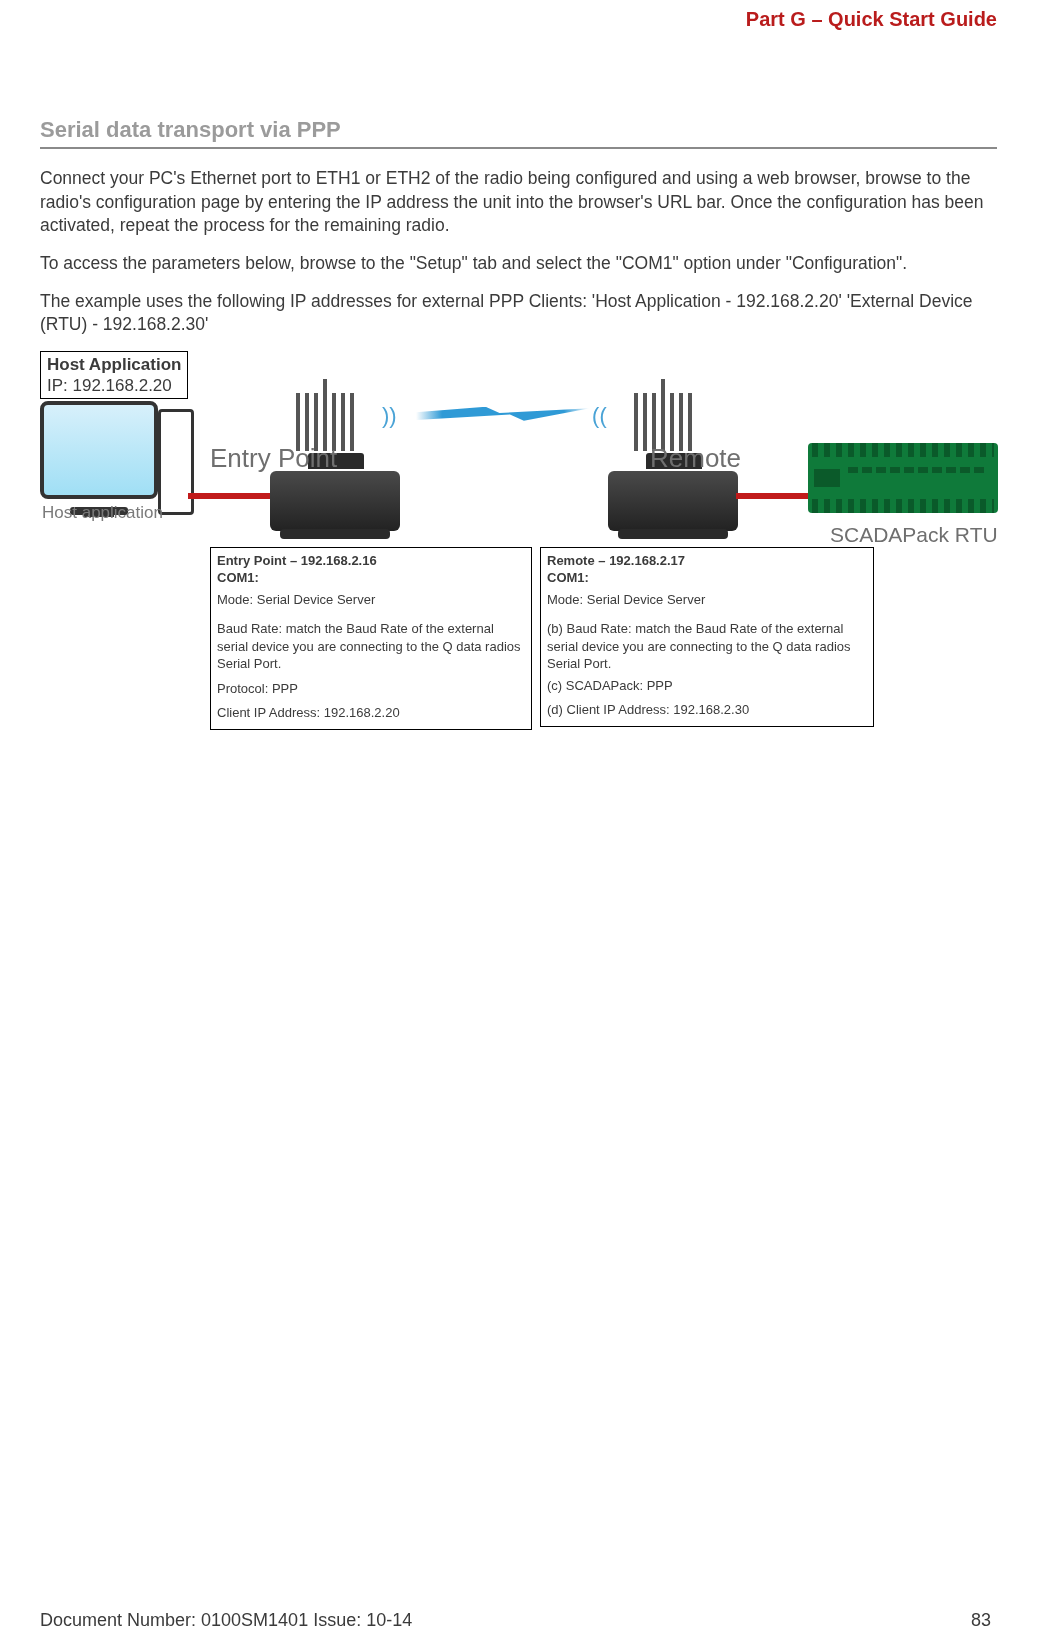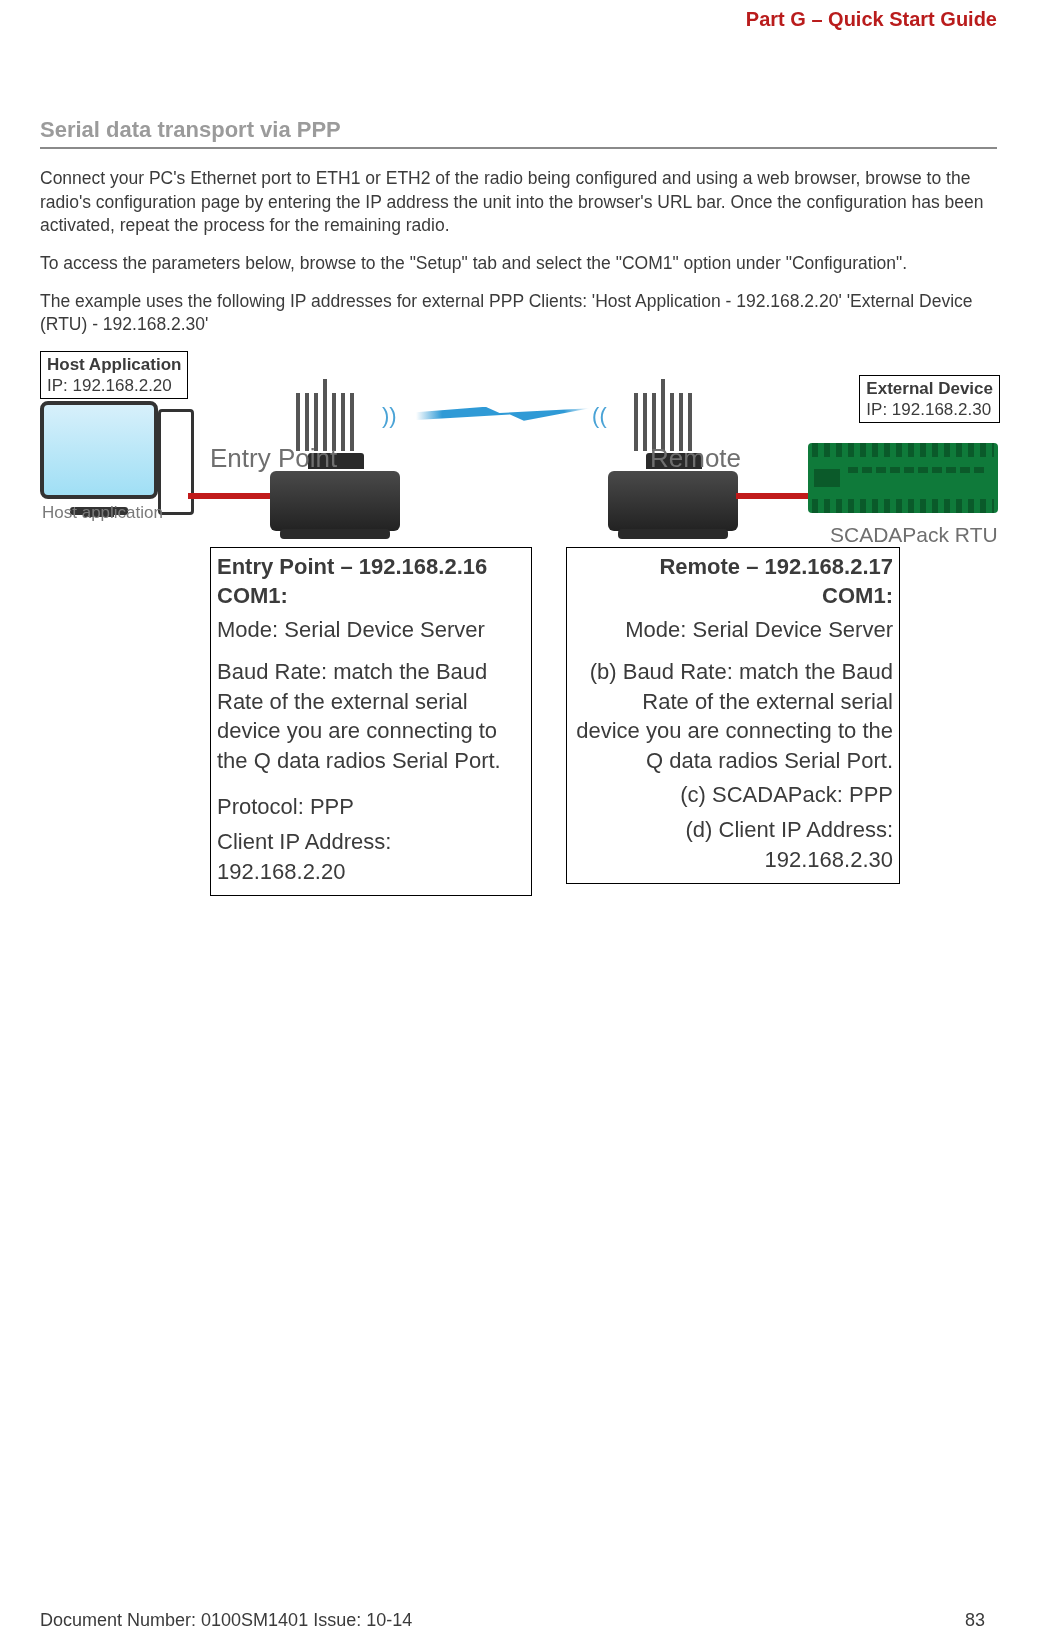--- a/index.html
+++ b/index.html
@@ -208,41 +208,41 @@
     position: absolute;
     left: 790px; top: 172px;
     font-size: 21px;
     color: #6f6f6f;
   }
   
   .config-box {
     position: absolute;
     border: 1.5px solid #000;
     background: #fff;
-    font-size: 22px;
+    font-size: 13px;
     line-height: 1.35;
     padding: 4px 6px 8px 6px;
     z-index: 6;
     top: 196px;
     width: 308px;
   }
   .config-box .hdr { font-weight: 700; }
   .cfg1 { left: 170px; }
-  .cfg2 { left: 526px; width: 320px; text-align: right; }
+  .cfg2 { left: 500px; width: 320px; }
   
   .footer {
     position: absolute;
     left: 40px; right: 40px;
     bottom: 6px;
     font-size: 18px;
     color: #3b3b3b;
   }
   .footer .pnum {
     position: absolute;
-    right: 12px;
+    right: 6px;
     bottom: 0;
     text-align: right;
   }
 </style>
 </head>
 <body>
 
 <div class="page">
   <div class="part-header">Part G – Quick Start Guide</div>
 
@@ -252,24 +252,20 @@
   <p class="body-text">To access the parameters below, browse to the "Setup" tab and select the "COM1" option under "Configuration".</p>
   <p class="body-text">The example uses the following IP addresses for external PPP Clients: 'Host Application - 192.168.2.20' 'External Device (RTU) - 192.168.2.30'</p>
 
   <div class="diagram">
 
     <div class="label-box" style="left:0; top:0;">
       <div class="bold">Host Application</div>
       <div>IP: 192.168.2.20</div>
     </div>
 
-    <div class="label-box" style="right:0; top:24px;">
-      <div class="bold">External Device</div>
-      <div>IP: 192.168.2.30</div>
-    </div>
 
     <div class="host">
       <div class="monitor"></div>
       <div class="monitor-base"></div>
       <div class="tower"></div>
     </div>
     <div class="host-cap">Host application</div>
 
     <div class="cable-red cable1"></div>
 
@@ -295,21 +291,21 @@
       <div class="rtu-logo"></div>
       <div class="rtu-text"></div>
     </div>
     <div class="rtu-cap">SCADAPack RTU</div>
 
     <div class="config-box cfg1">
       <div class="hdr">Entry Point – 192.168.2.16</div>
       <div class="hdr">COM1:</div>
       <div style="margin-top:4px">Mode: Serial Device Server</div>
       <div style="margin-top:12px">Baud Rate: match the Baud Rate of the external serial device you are connecting to the Q data radios Serial Port.</div>
-      <div style="margin-top:16px">Protocol: PPP</div>
+      <div style="margin-top:7px">Protocol: PPP</div>
       <div style="margin-top:6px">Client IP Address: 192.168.2.20</div>
     </div>
 
     <div class="config-box cfg2">
       <div class="hdr">Remote – 192.168.2.17</div>
       <div class="hdr">COM1:</div>
       <div style="margin-top:4px">Mode: Serial Device Server</div>
       <div style="margin-top:12px">(b) Baud Rate: match the Baud Rate of the external serial device you are connecting to the Q data radios Serial Port.</div>
       <div style="margin-top:4px">(c) SCADAPack: PPP</div>
       <div style="margin-top:6px">(d) Client IP Address: 192.168.2.30</div>

